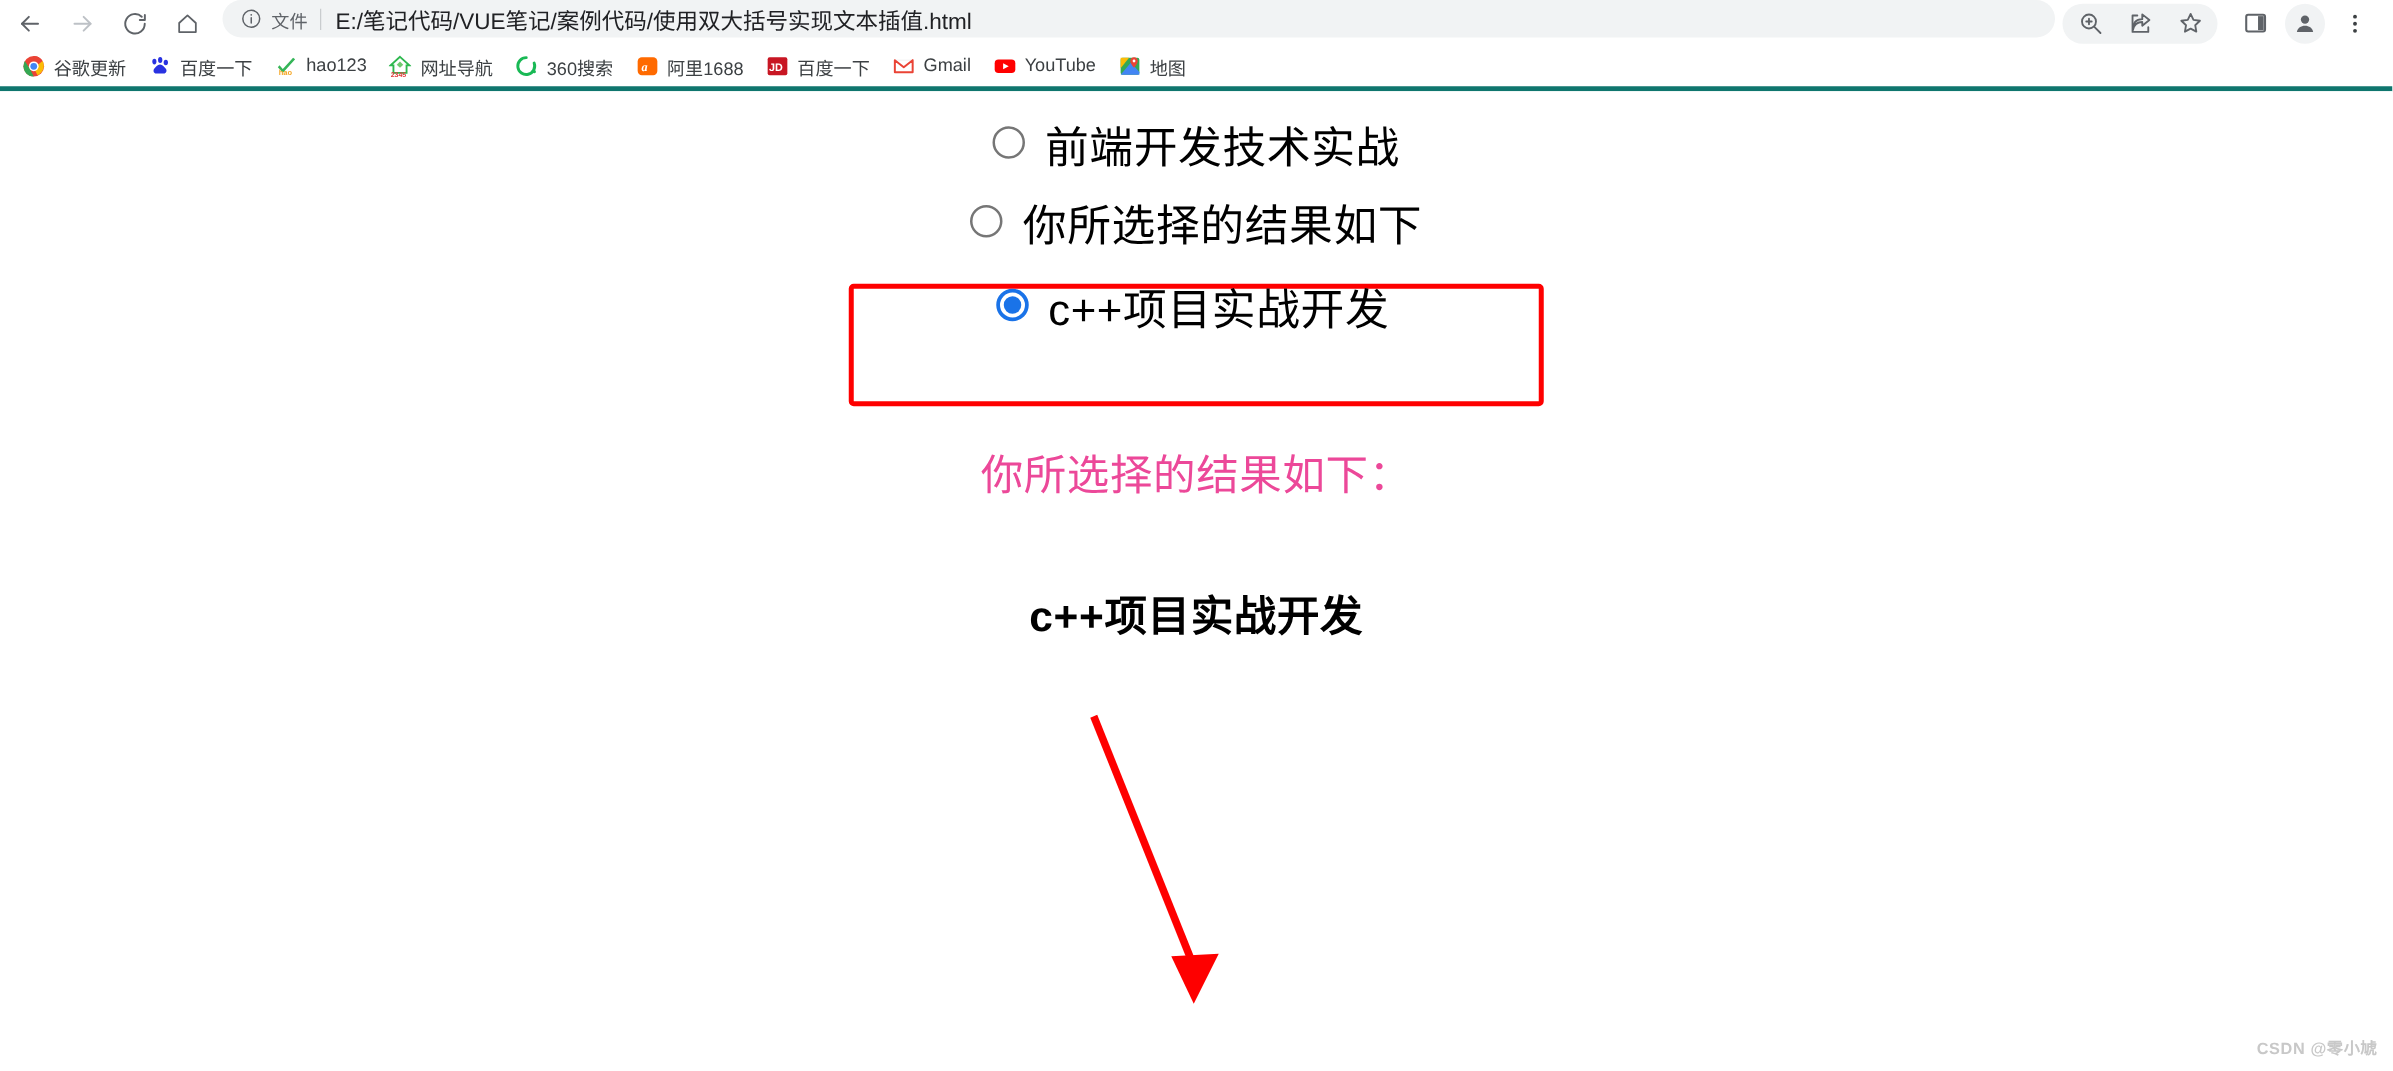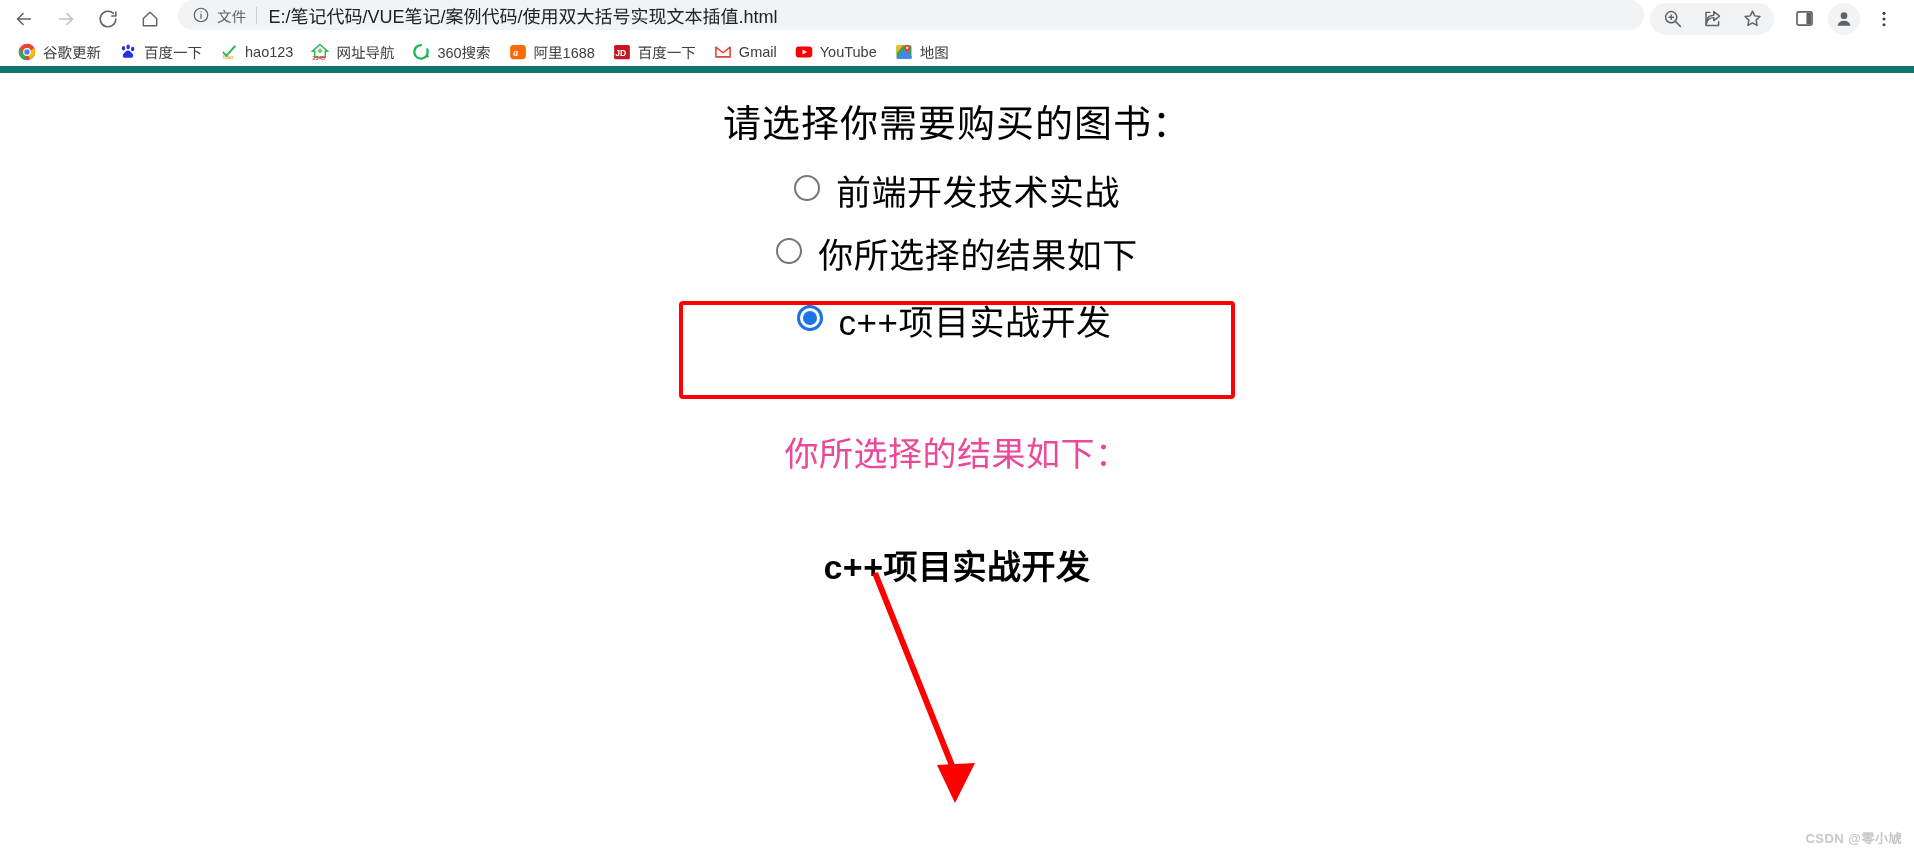--- a/index.html
+++ b/index.html
@@ -78,21 +78,21 @@
     display: flex; align-items: center; justify-content: center;
     margin: 0 4px;
   }
 
   
   .bookmarks {
     height: 36px;
     display: flex;
     align-items: center;
     padding: 0 10px;
-    border-bottom: 7px solid #0f766e;
+    border-bottom: 4px solid #0f766e;
     gap: 2px;
   }
   .bm {
     display: flex; align-items: center;
     height: 28px;
     padding: 0 8px;
     border-radius: 4px;
     gap: 7px;
     cursor: default;
     white-space: nowrap;
@@ -393,21 +393,20 @@
           <path d="M16.3 2.4c2.2 0 4 1.8 4 4 0 3-4 7.2-4 7.2s-4-4.2-4-7.2c0-2.2 1.8-4 4-4z" fill="#ea4335"></path>
           <circle cx="16.3" cy="6.4" r="1.5" fill="#fff"></circle>
         </svg>
       </span>
       <span class="bm-label">地图</span>
     </div>
   </div>
 
   <div class="page">
 
-    <h1 class="heading">请选择你需要购买的图书：</h1>
 
     <div class="opt-list">
 
       <div class="opt">
         <span class="radio"></span>
         <span class="opt-label">前端开发技术实战</span>
       </div>
 
       <div class="opt">
         <span class="radio"></span>

